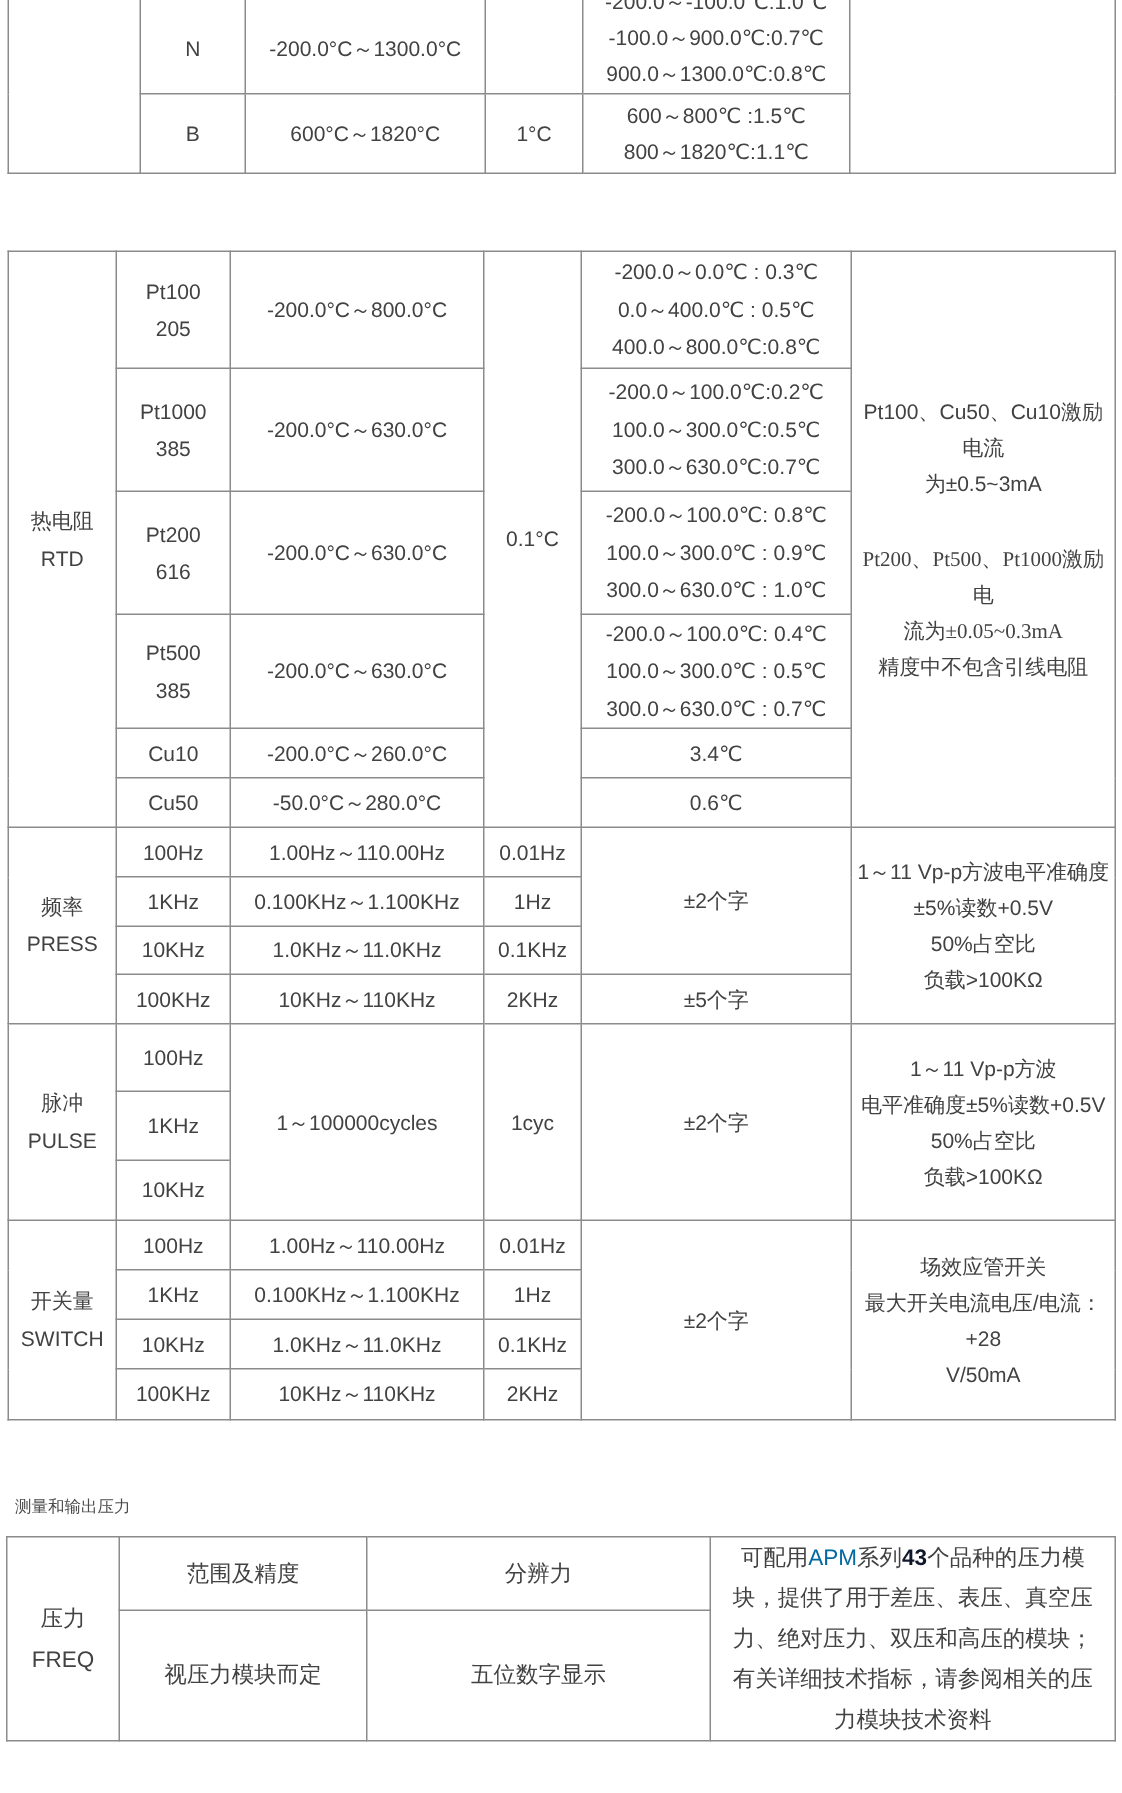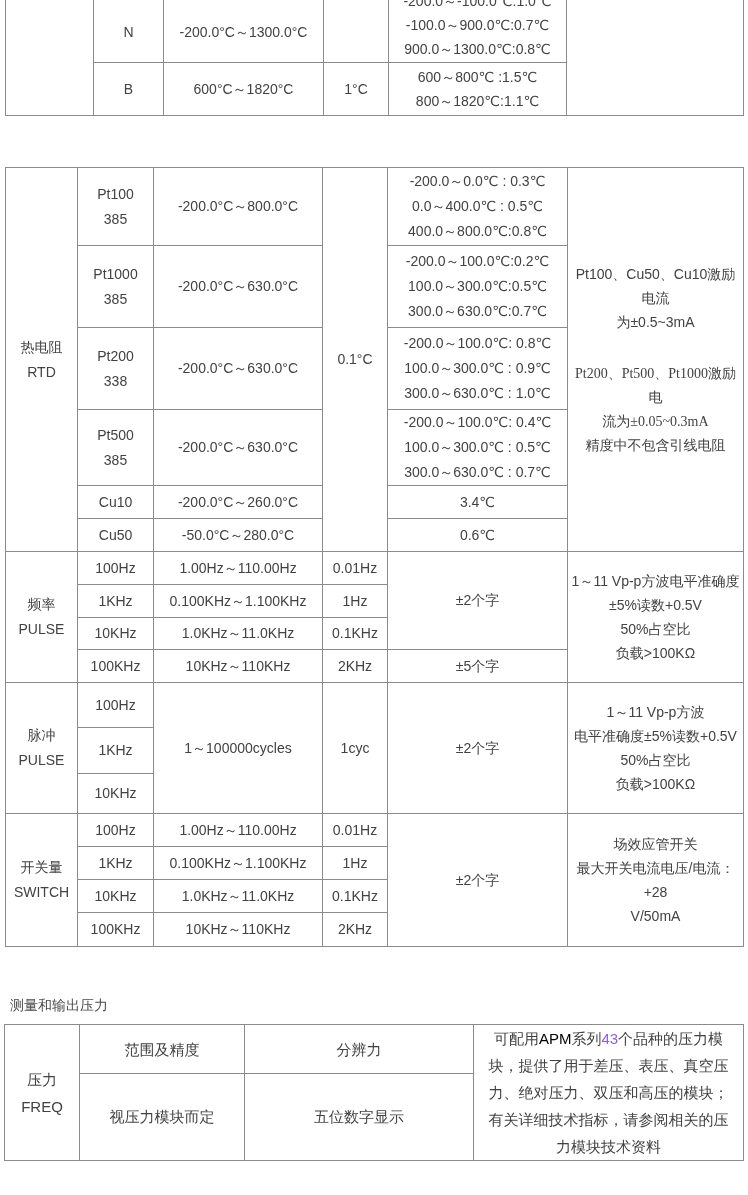--- a/index.html
+++ b/index.html
@@ -21,21 +21,21 @@
   .t-top .r-n{height:100px;}
   .t-top .r-b{height:53px;}
   .t-top td.vb{vertical-align:bottom;padding-bottom:18px;line-height:24px;}
   .t-top td.vb0{vertical-align:bottom;padding-bottom:1px;line-height:24px;}
   
   .t-main{position:absolute;left:5px;top:167px;width:738px;}
   .t-main td{line-height:25px;}
   .t-main td.notes{line-height:24px;}
   .note-gap{margin-top:28px;font-family:Liberation Serif, serif;}
   
-  .press-heading{position:absolute;left:10px;top:997px;font-size:14px;color:#4c4c4c;font-family:Liberation Serif, serif;}
+  .press-heading{position:absolute;left:10px;top:997px;font-size:11px;color:#4c4c4c;font-family:Liberation Serif, serif;}
   .t-press{position:absolute;left:4px;top:1024px;width:739px;}
   .t-press td{font-size:15px;line-height:27px;}
   .t-press td.press-note{line-height:27px;padding:0 6px;}
   .r-h49{height:49px;} .r-h87{height:87px;font-family:Liberation Serif, serif;}
   .r-h78{height:78px;} .r-h82{height:82px;} .r-h76{height:76px;}
   .r-h33{height:33px;} .r-h32{height:32px;} .r-h34{height:34px;}
   .r-h45{height:45px;} .r-h46{height:46px;} .r-h40{height:40px;}
   .apm,.num43{font-weight:normal;}
 </style>
 </head>
@@ -81,42 +81,42 @@
       <col style="width:65px">
         <col style="width:180px">
         <col style="width:176px">
     </colgroup>
 
     <tbody>
         <tr class="r-h78">
       <td rowspan="6">热电阻
 RTD</td>
       <td>Pt100
-385</td>
+205</td>
       <td>-200.0°C～800.0°C</td>
       <td rowspan="6">0.1°C</td>
       <td>-200.0～0.0℃ : 0.3℃
 0.0～400.0℃ : 0.5℃
 400.0～800.0℃:0.8℃</td>
       <td rowspan="6" class="notes"><div>Pt100、Cu50、Cu10激励电流
 为±0.5~3mA</div><div class="note-gap">Pt200、Pt500、Pt1000激励电
 流为±0.05~0.3mA
 精度中不包含引线电阻</div></td>
     </tr>
     <tr class="r-h82">
       <td>Pt1000
 385</td>
       <td>-200.0°C～630.0°C</td>
       <td>-200.0～100.0℃:0.2℃
 100.0～300.0℃:0.5℃
 300.0～630.0℃:0.7℃</td>
     </tr>
     <tr class="r-h82">
       <td>Pt200
-338</td>
+616</td>
       <td>-200.0°C～630.0°C</td>
       <td>-200.0～100.0℃: 0.8℃
 100.0～300.0℃ : 0.9℃
 300.0～630.0℃ : 1.0℃</td>
     </tr>
     <tr class="r-h76">
       <td>Pt500
 385</td>
       <td>-200.0°C～630.0°C</td>
       <td>-200.0～100.0℃: 0.4℃
@@ -129,21 +129,21 @@
       <td>3.4℃</td>
     </tr>
     <tr class="r-h33">
       <td>Cu50</td>
       <td>-50.0°C～280.0°C</td>
       <td>0.6℃</td>
     </tr>
 
     <tr class="r-h33">
       <td rowspan="4">频率
-PULSE</td>
+PRESS</td>
       <td>100Hz</td>
       <td>1.00Hz～110.00Hz</td>
       <td>0.01Hz</td>
       <td rowspan="3">±2个字</td>
       <td rowspan="4" class="notes">1～11 Vp-p方波电平准确度
 ±5%读数+0.5V
 50%占空比
 负载&gt;100KΩ</td>
     </tr>
     <tr class="r-h33">
@@ -219,21 +219,21 @@
         <col style="width:165px">
         <col style="width:229px">
         <col style="width:270px">
     </colgroup>
     <tbody>
         <tr class="r-h49">
       <td rowspan="2">压力
 FREQ</td>
       <td>范围及精度</td>
       <td>分辨力</td>
-      <td rowspan="2" class="press-note"><span>可配用</span><span class="apm" style="color: #000000;">APM</span><span>系列</span><span class="num43" style="color: #8b5cf6;">43</span><span>个品种的压力模
+      <td rowspan="2" class="press-note"><span>可配用</span><span class="apm" style="color: #0369a1;">APM</span><span>系列</span><span class="num43" style="color: #0f172a; font-weight: bold;">43</span><span>个品种的压力模
 块，提供了用于差压、表压、真空压
 力、绝对压力、双压和高压的模块；
 有关详细技术指标，请参阅相关的压
 力模块技术资料</span></td>
     </tr>
     <tr class="r-h87">
       <td>视压力模块而定</td>
       <td>五位数字显示</td>
     </tr>
   </tbody>

